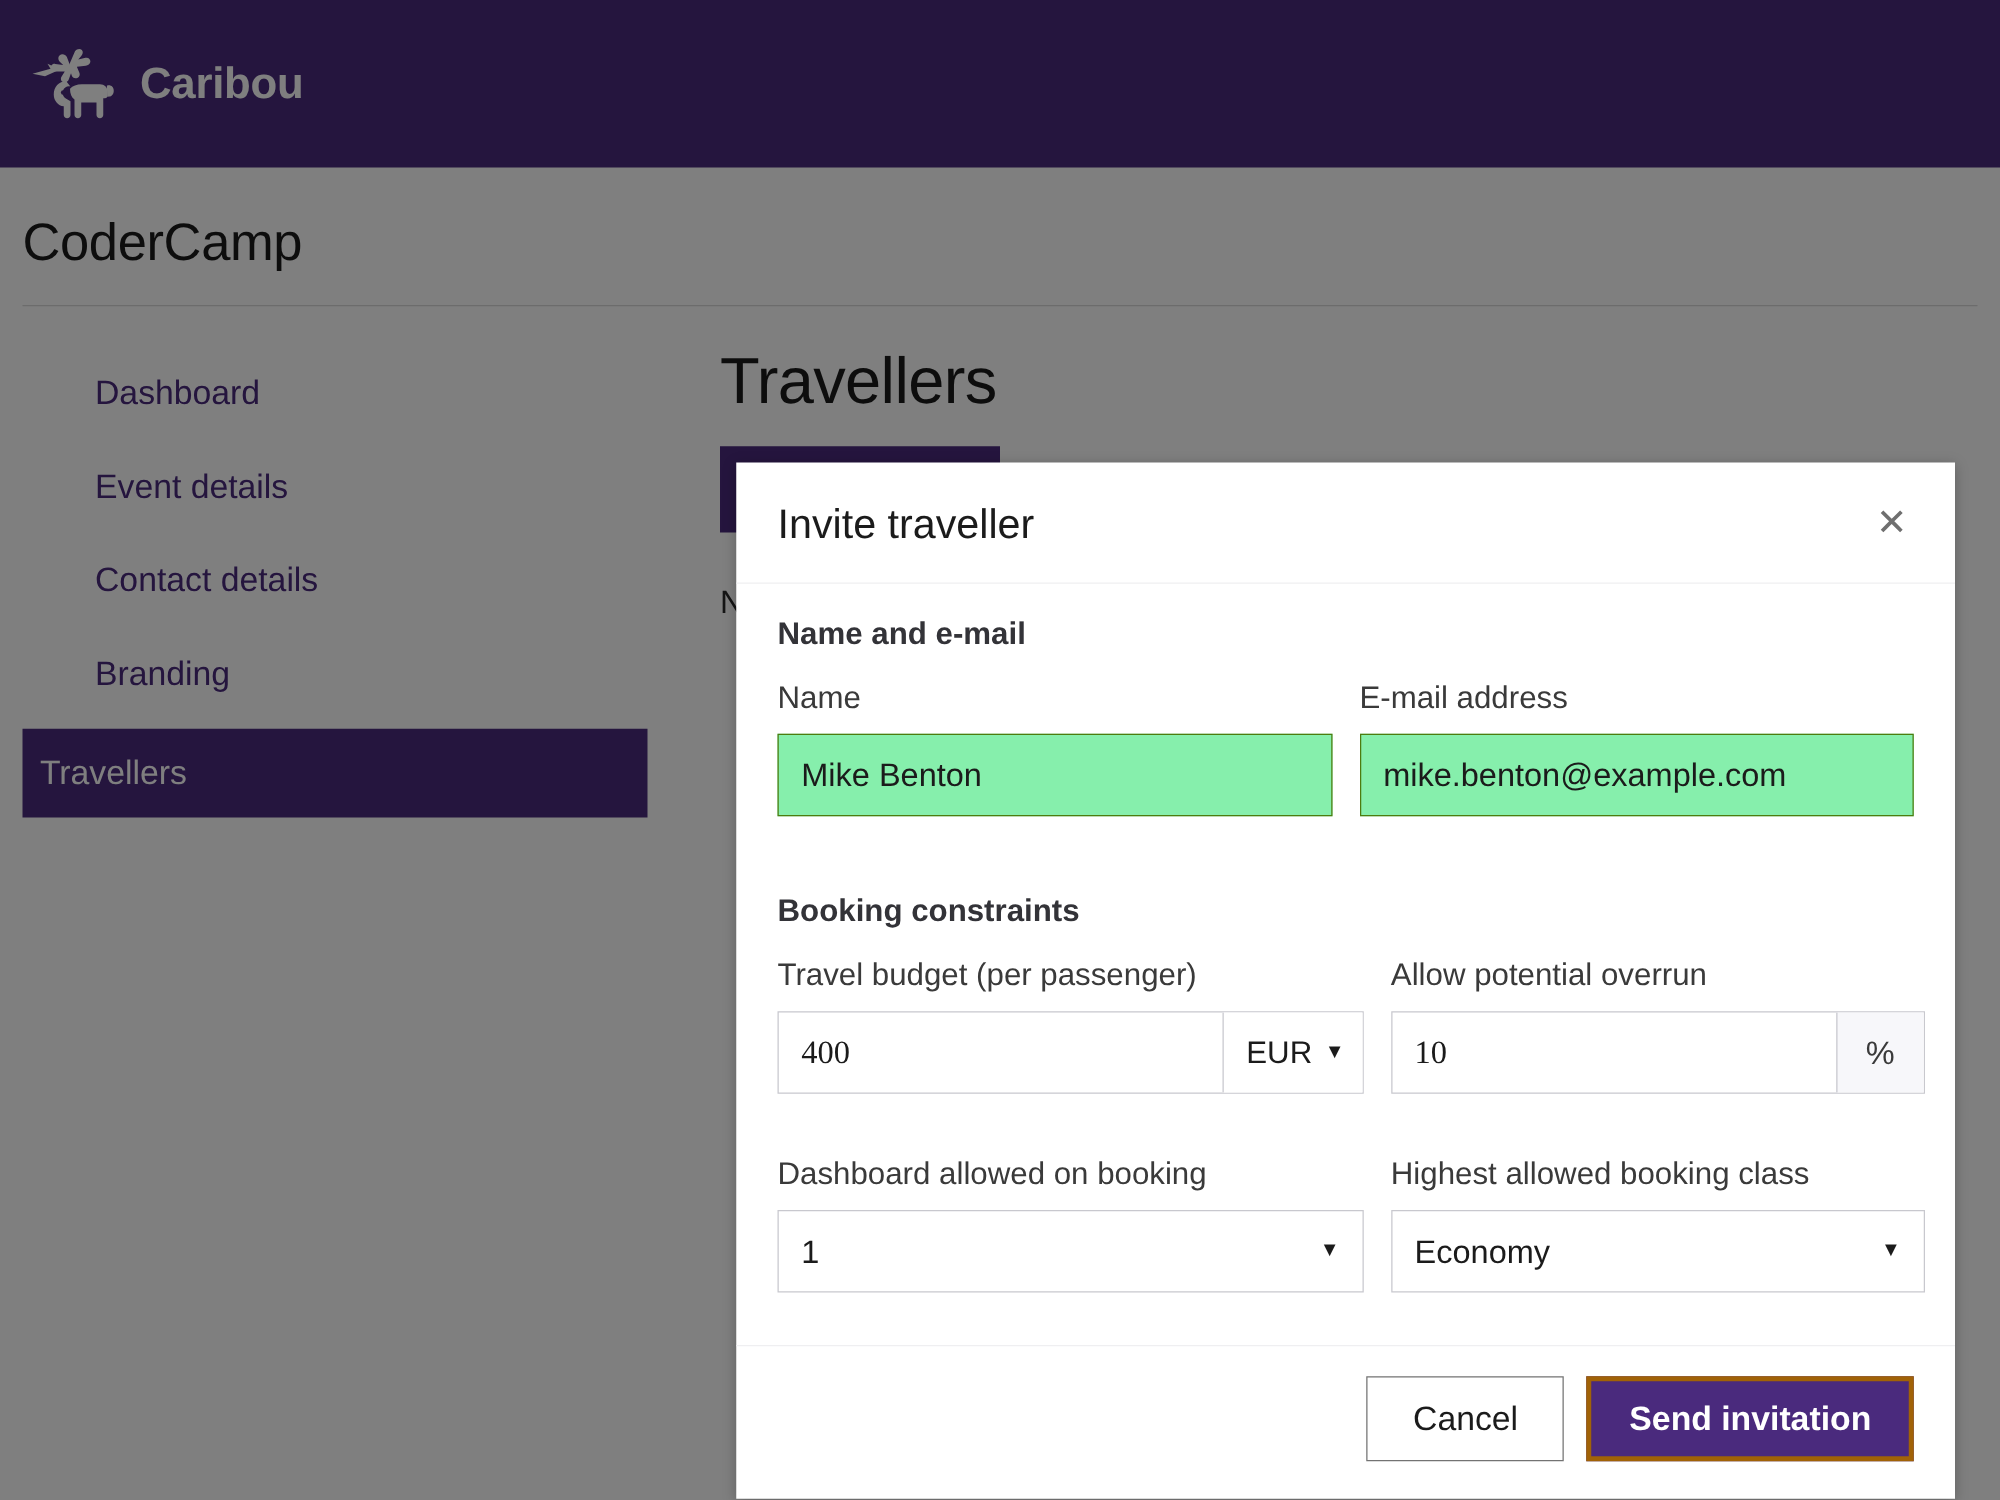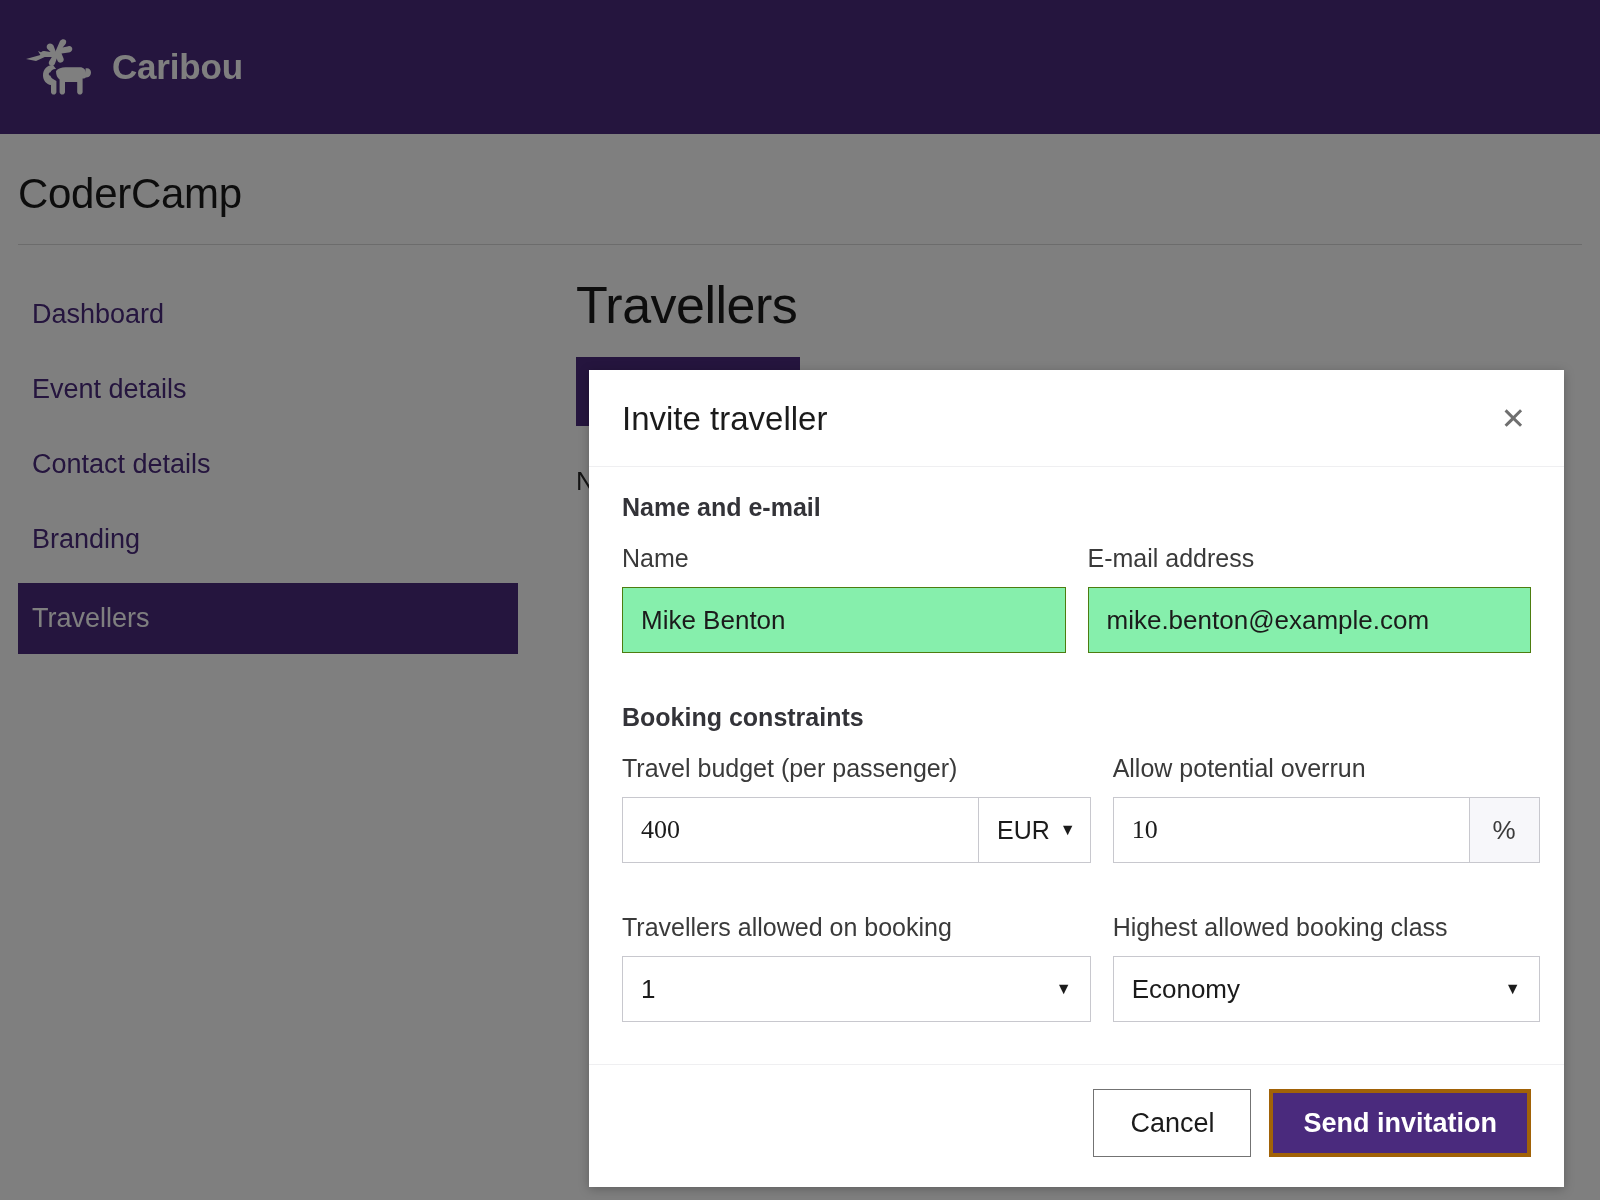--- a/index.html
+++ b/index.html
@@ -47,20 +47,21 @@
 
   .body-cols { display: flex; }
   .sidebar { width: 560px; padding-top: 38px; flex: 0 0 560px; }
   .nav-item {
     display: block;
     padding: 16px 0 16px 32px;
     font-size: 27px;
     color: #4a2a7d;
     text-decoration: none;
     margin-bottom: 12px;
+    margin-left: 44px;
   }
   .nav-item.active {
     background: #4a2a7d;
     color: #ffffff;
     margin-left: 18px;
     margin-right: 42px;
     padding-left: 14px;
     padding-top: 20px;
     padding-bottom: 20px;
   }
@@ -128,21 +129,21 @@
   }
 
   .modal-body { padding: 26px 33px 26px 33px; }
 
   .section-head {
     font-size: 25px;
     font-weight: 700;
     color: #333338;
     margin: 0 0 22px 0;
   }
-  .section-head.second { margin-top: 34px; }
+  .section-head.second { margin-top: 46px; }
 
   .field-grid {
     display: grid;
     grid-template-columns: 1fr 1fr;
     column-gap: 22px;
     row-gap: 0;
   }
   .field { margin-bottom: 16px; }
   .field-label {
     display: block;
@@ -349,21 +350,21 @@
 
         <div class="field">
           <label class="field-label">Allow potential overrun</label>
           <div class="combo">
             <input class="combo-input" type="text" value="10" style="">
             <div class="combo-unit-static">%</div>
           </div>
         </div>
 
         <div class="field">
-          <label class="field-label spaced">Travellers allowed on booking</label>
+          <label class="field-label spaced">Dashboard allowed on booking</label>
           <div class="select-box">
             <span class="select-value">1</span>
             <span class="select-caret">▼</span>
           </div>
         </div>
 
         <div class="field">
           <label class="field-label spaced">Highest allowed booking class</label>
           <div class="select-box">
             <span class="select-value">Economy</span>

